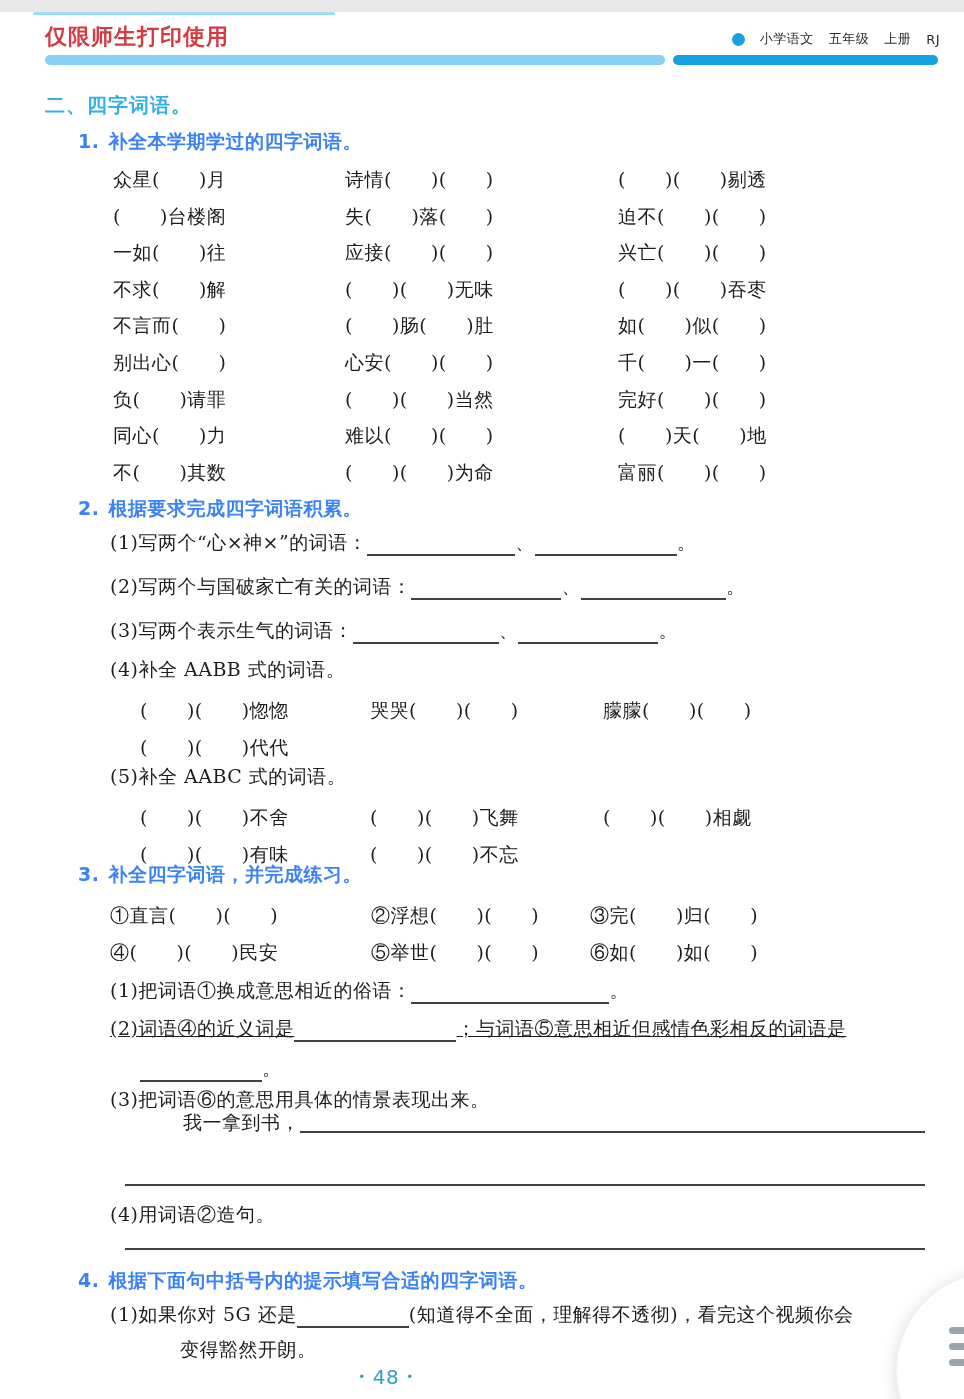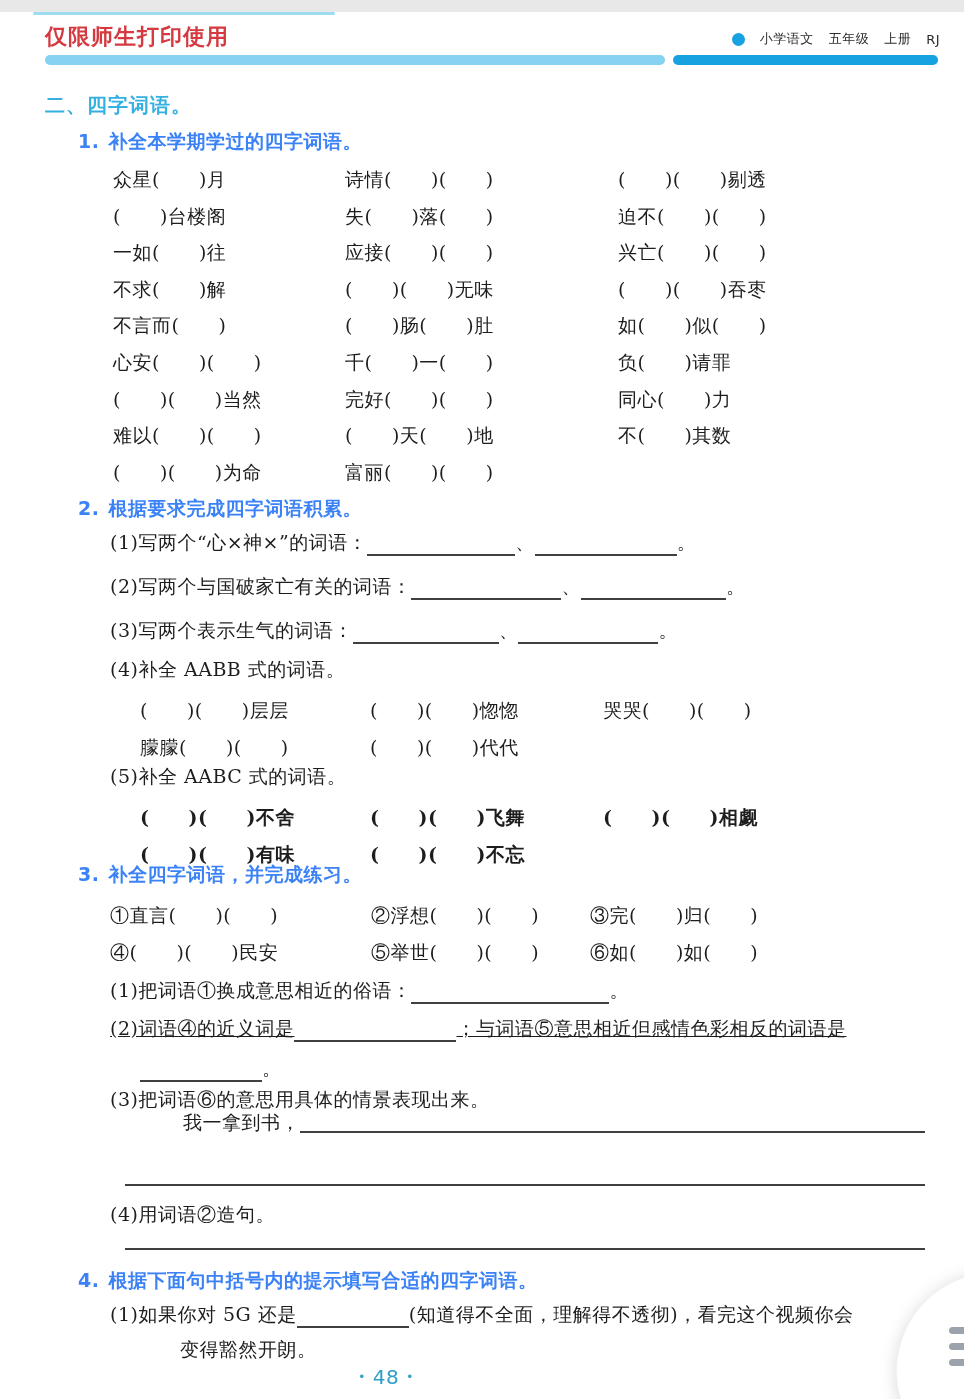--- a/index.html
+++ b/index.html
@@ -28,21 +28,21 @@
 
   
   .section-title{left:45px; top:80px; font-size:20px; font-weight:bold; color:var(--heading-cyan); letter-spacing:1px;}
   .q-head{font-size:19px; font-weight:bold; letter-spacing:0.5px; color:#3b82f6;}
   .q-head .num{margin-right:9px;}
 
   
   .grid{display:grid; white-space:pre;}
   .q1-grid{left:113px; top:149px; width:830px; grid-template-columns:232px 273px auto; line-height:36.6px;}
   .aabb-grid{left:140px; top:656px; width:790px; grid-template-columns:230px 233px auto; line-height:36.5px;}
-  .aabc-grid{left:140px; top:763px; width:790px; grid-template-columns:230px 233px auto; line-height:36.5px;font-weight:bold;}
+  .aabc-grid{left:140px; top:763px; width:790px; grid-template-columns:230px 233px auto; line-height:36.5px;}
   .q3w-grid{left:110px; top:875px; width:820px; grid-template-columns:261px 219px auto; line-height:37px;}
 
   
   .subline{white-space:nowrap;}
   .blank{display:inline-block; height:1.1em; border-bottom:2px solid var(--line); vertical-align:bottom;}
   .hr-line{border-bottom:2px solid var(--line); height:0;}
   .prompt-row{display:flex; align-items:flex-start;}
   .prompt-row .blank{flex:1;}
 
   
@@ -76,41 +76,41 @@
 
   <div class="abs q-head sans" style="left:78px; top:117px;">
     <span class="num">1.</span><span>补全本学期学过的四字词语。</span>
   </div>
   <div class="abs grid q1-grid">
     <span>众星(  )月</span><span>诗情(  )(  )</span><span>(  )(  )剔透</span>
     <span>(  )台楼阁</span><span>失(  )落(  )</span><span>迫不(  )(  )</span>
     <span>一如(  )往</span><span>应接(  )(  )</span><span>兴亡(  )(  )</span>
     <span>不求(  )解</span><span>(  )(  )无味</span><span>(  )(  )吞枣</span>
     <span>不言而(  )</span><span>(  )肠(  )肚</span><span>如(  )似(  )</span>
-    <span>心安(  )(  )</span><span>千(  )一(  )</span>
+    <span>别出心(  )</span><span>心安(  )(  )</span><span>千(  )一(  )</span>
     <span>负(  )请罪</span><span>(  )(  )当然</span><span>完好(  )(  )</span>
     <span>同心(  )力</span><span>难以(  )(  )</span><span>(  )天(  )地</span>
     <span>不(  )其数</span><span>(  )(  )为命</span><span>富丽(  )(  )</span>
   </div>
 
   <div class="abs q-head sans" style="left:78px; top:484px;">
     <span class="num">2.</span><span>根据要求完成四字词语积累。</span>
   </div>
   <div class="abs subline" style="left:110px; top:518px;">
     <span>(1)写两个“心×神×”的词语：</span><span class="blank" style="width:148px;"></span><span>、</span><span class="blank" style="width:142px;"></span><span>。</span>
   </div>
   <div class="abs subline" style="left:110px; top:562px;">
     <span>(2)写两个与国破家亡有关的词语：</span><span class="blank" style="width:150px;"></span><span>、</span><span class="blank" style="width:145px;"></span><span>。</span>
   </div>
   <div class="abs subline" style="left:110px; top:606px;">
     <span>(3)写两个表示生气的词语：</span><span class="blank" style="width:146px;"></span><span>、</span><span class="blank" style="width:140px;"></span><span>。</span>
   </div>
   <div class="abs subline" style="left:110px; top:645px;">(4)补全 AABB 式的词语。</div>
   <div class="abs grid aabb-grid" style="top:680px;">
-    <span>(  )(  )层层</span><span>(  )(  )惚惚</span>
+    <span>(  )(  )惚惚</span>
     <span>哭哭(  )(  )</span><span>朦朦(  )(  )</span><span>(  )(  )代代</span>
   </div>
   <div class="abs subline" style="left:110px; top:752px;">(5)补全 AABC 式的词语。</div>
   <div class="abs grid aabc-grid" style="top:787px;">
     <span>(  )(  )不舍</span><span>(  )(  )飞舞</span><span>(  )(  )相觑</span>
     <span>(  )(  )有味</span><span>(  )(  )不忘</span><span></span>
   </div>
 
   <div class="abs q-head sans" style="left:78px; top:850px;">
     <span class="num">3.</span><span>补全四字词语，并完成练习。</span>

